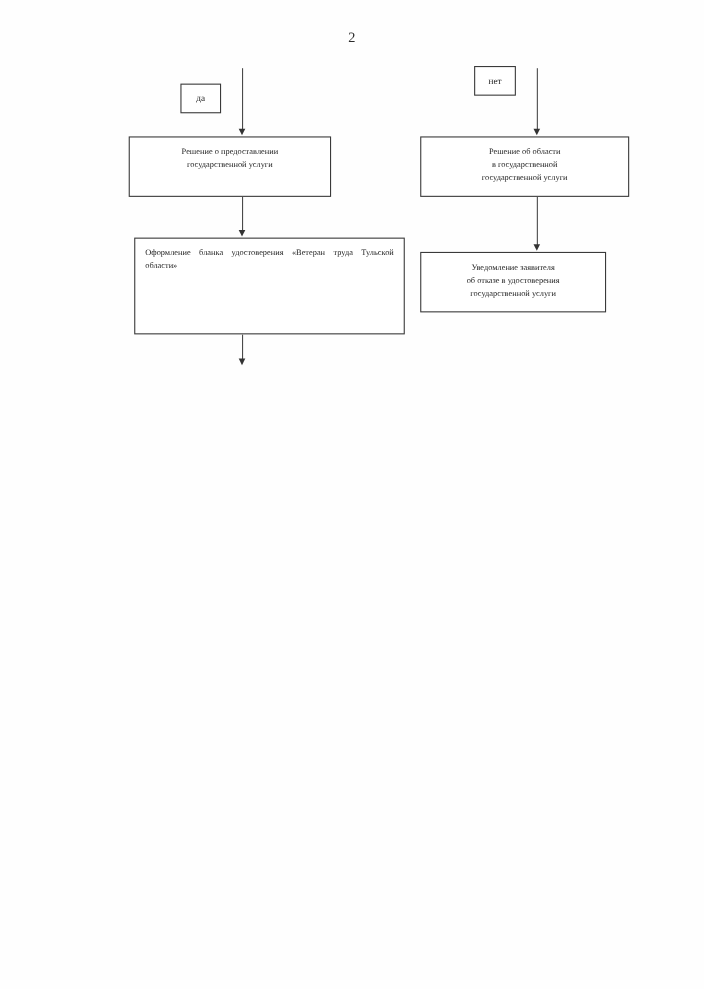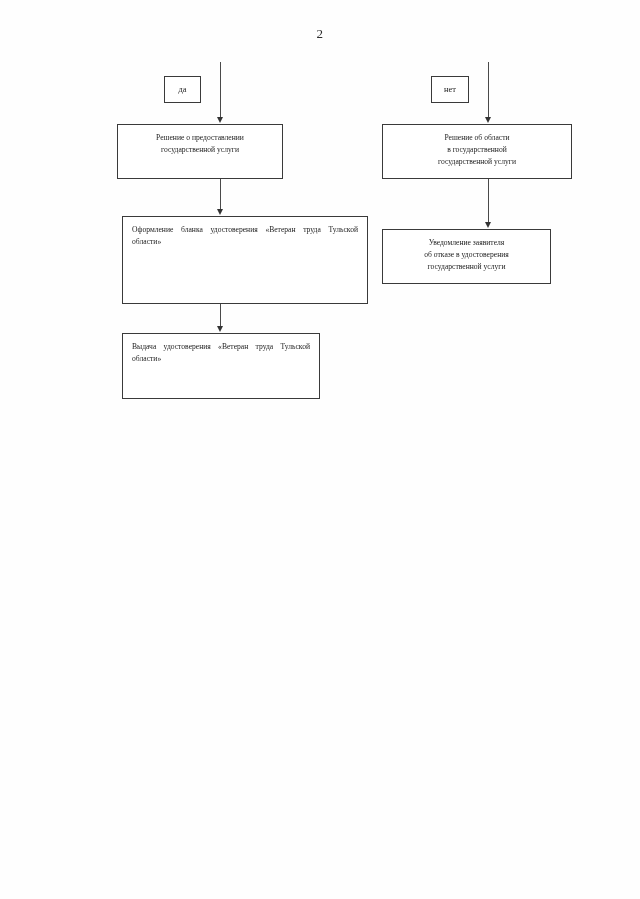--- a/index.html
+++ b/index.html
@@ -73,23 +73,23 @@
     position: absolute;
     width: 0;
     height: 0;
     border-left: 3.5px solid transparent;
     border-right: 3.5px solid transparent;
     border-top: 6px solid #333333;
   }
 
   
   #tag-yes  { left: 164px; top: 76px;  width: 37px; height: 27px; }
-  #tag-no   { left: 431px; top: 76px;  width: 38px; height: 27px; }
+  #tag-no   { left: 431px; top: 60px;  width: 38px; height: 27px; }
 
-  #box-grant   { left: 117px; top: 124px; width: 166px; height: 55px; }
+  #box-grant   { left: 117px; top: 124px; width: 184px; height: 55px; }
   #box-refuse  { left: 382px; top: 124px; width: 190px; height: 55px; }
   #box-form    { left: 122px; top: 216px; width: 246px; height: 88px; }
   #box-notify  { left: 382px; top: 229px; width: 169px; height: 55px; }
   #box-issue   { left: 122px; top: 333px; width: 198px; height: 66px; }
 
   
   #conn-top-left    { left: 220px; top: 62px;  height: 56px; }
   #head-top-left    { left: 217px; top: 117px; }
   #conn-top-right   { left: 488px; top: 62px;  height: 56px; }
   #head-top-right   { left: 485px; top: 117px; }
@@ -141,15 +141,14 @@
   </div>
 
   <div class="node justify" id="box-form">Оформление бланка удостоверения «Ветеран труда Тульской области»</div>
 
   <div class="node centered" id="box-notify">
     <span class="line">Уведомление заявителя</span>
     <span class="line">об отказе в удостоверения</span>
     <span class="line">государственной услуги</span>
   </div>
 
-  <div class="node justify" id="box-issue">Выдача удостоверения «Ветеран труда Тульской области»</div>
 
 </div>
 
 </body></html>

